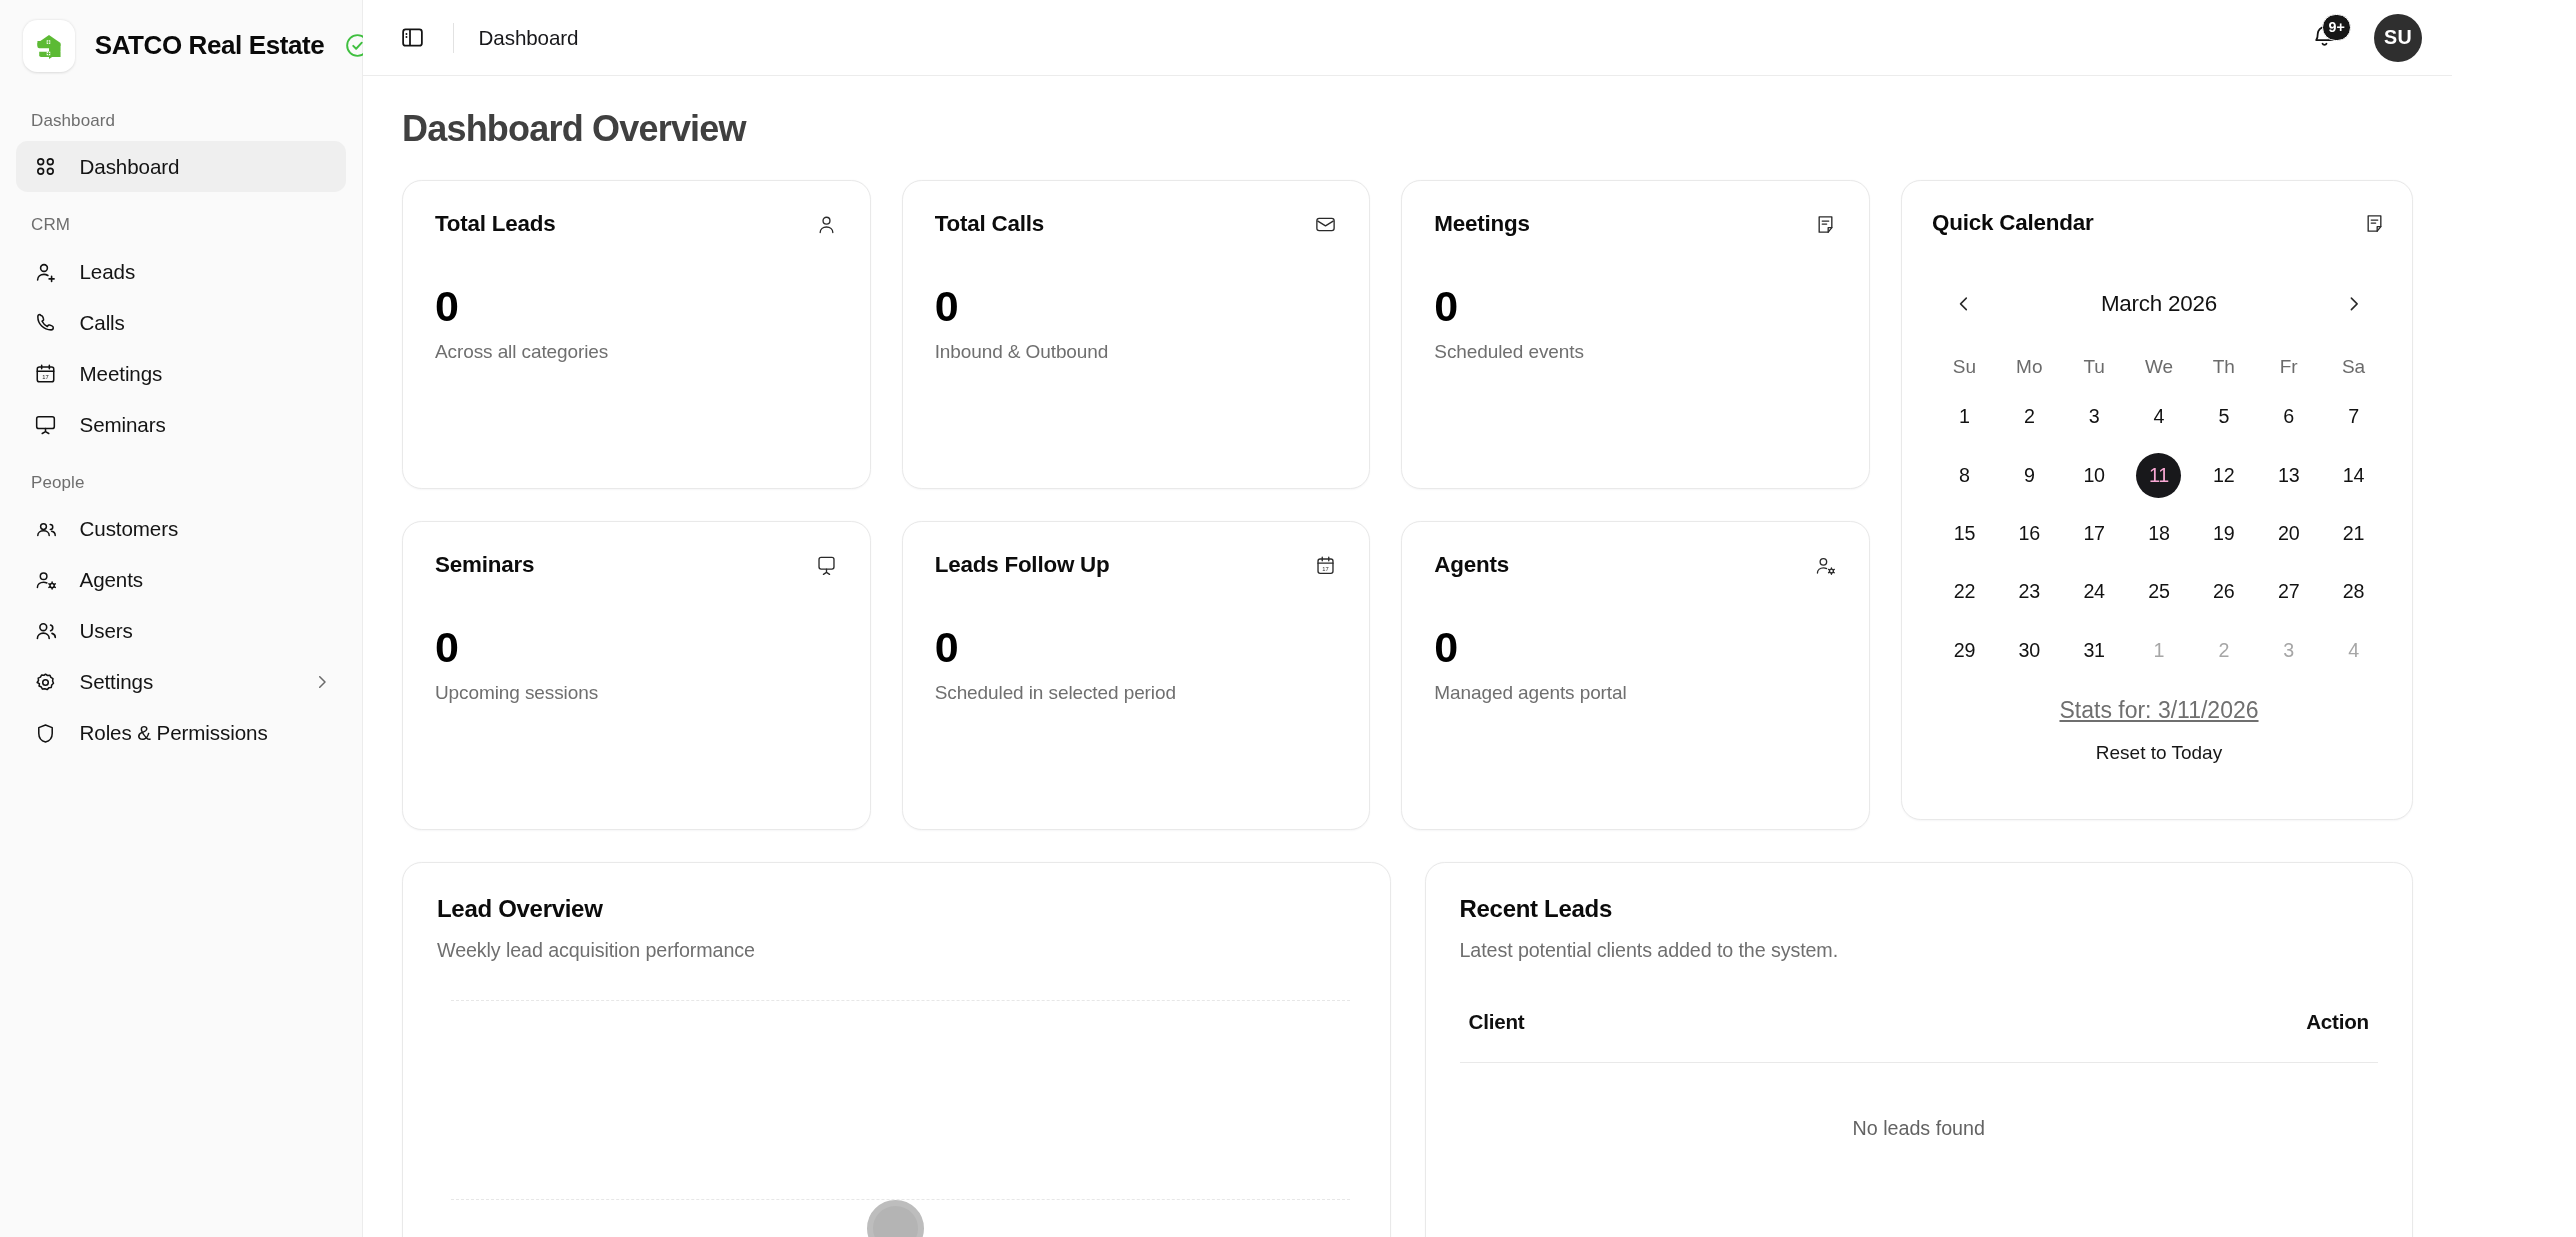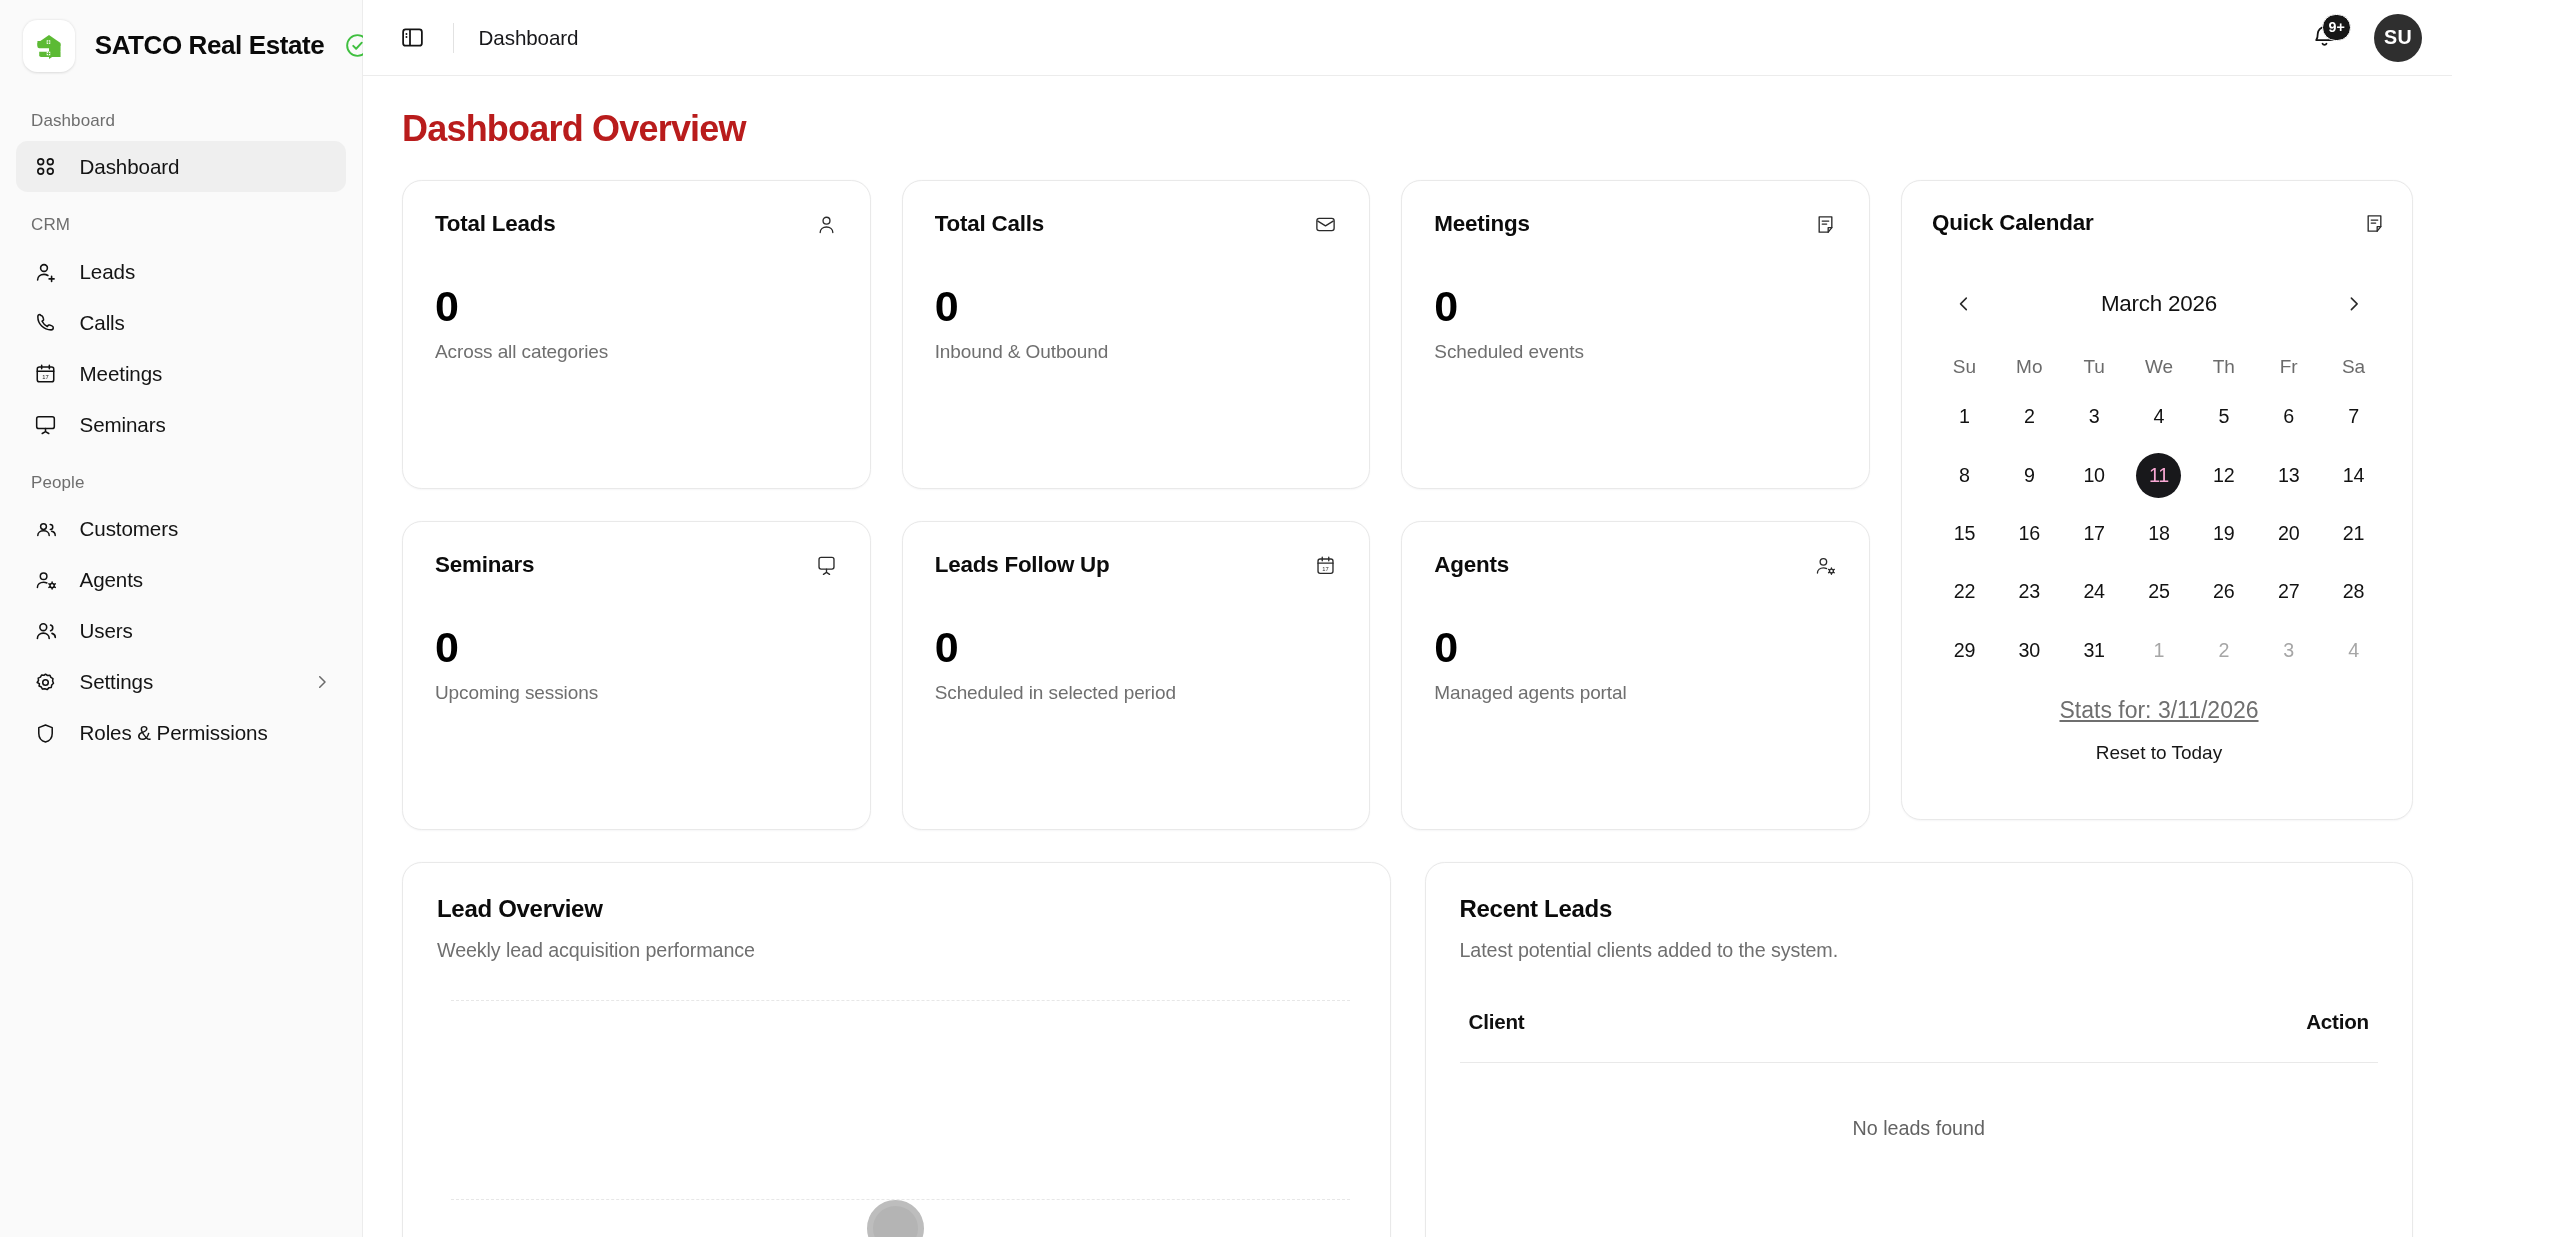--- a/index.html
+++ b/index.html
@@ -80,21 +80,21 @@
     width:48px; height:48px; border-radius:50%;
     background:#2f2f2f; color:#fff;
     font-size:19.7px; font-weight:600; letter-spacing:0.3px;
     display:flex; align-items:center; justify-content:center;
     cursor:pointer;
   }
 
   .content { flex:1; padding:32px 39px 0 39px; overflow:hidden; }
   .page-title {
     font-size:36px; font-weight:700; letter-spacing:-0.8px;
-    color:#b91c1c; margin-bottom:30px;
+    color:#404040; margin-bottom:30px;
   }
 
   
   .row-one { display:flex; gap:31px; align-items:flex-start;border-radius:27px; }
   .stat-col { display:flex; flex-direction:column; gap:32px; flex:1; min-width:0; }
   .stat-row { display:flex; gap:31px; }
 
   .card {
     background:#ffffff;
     border:0.9px solid #e9e9e9;

